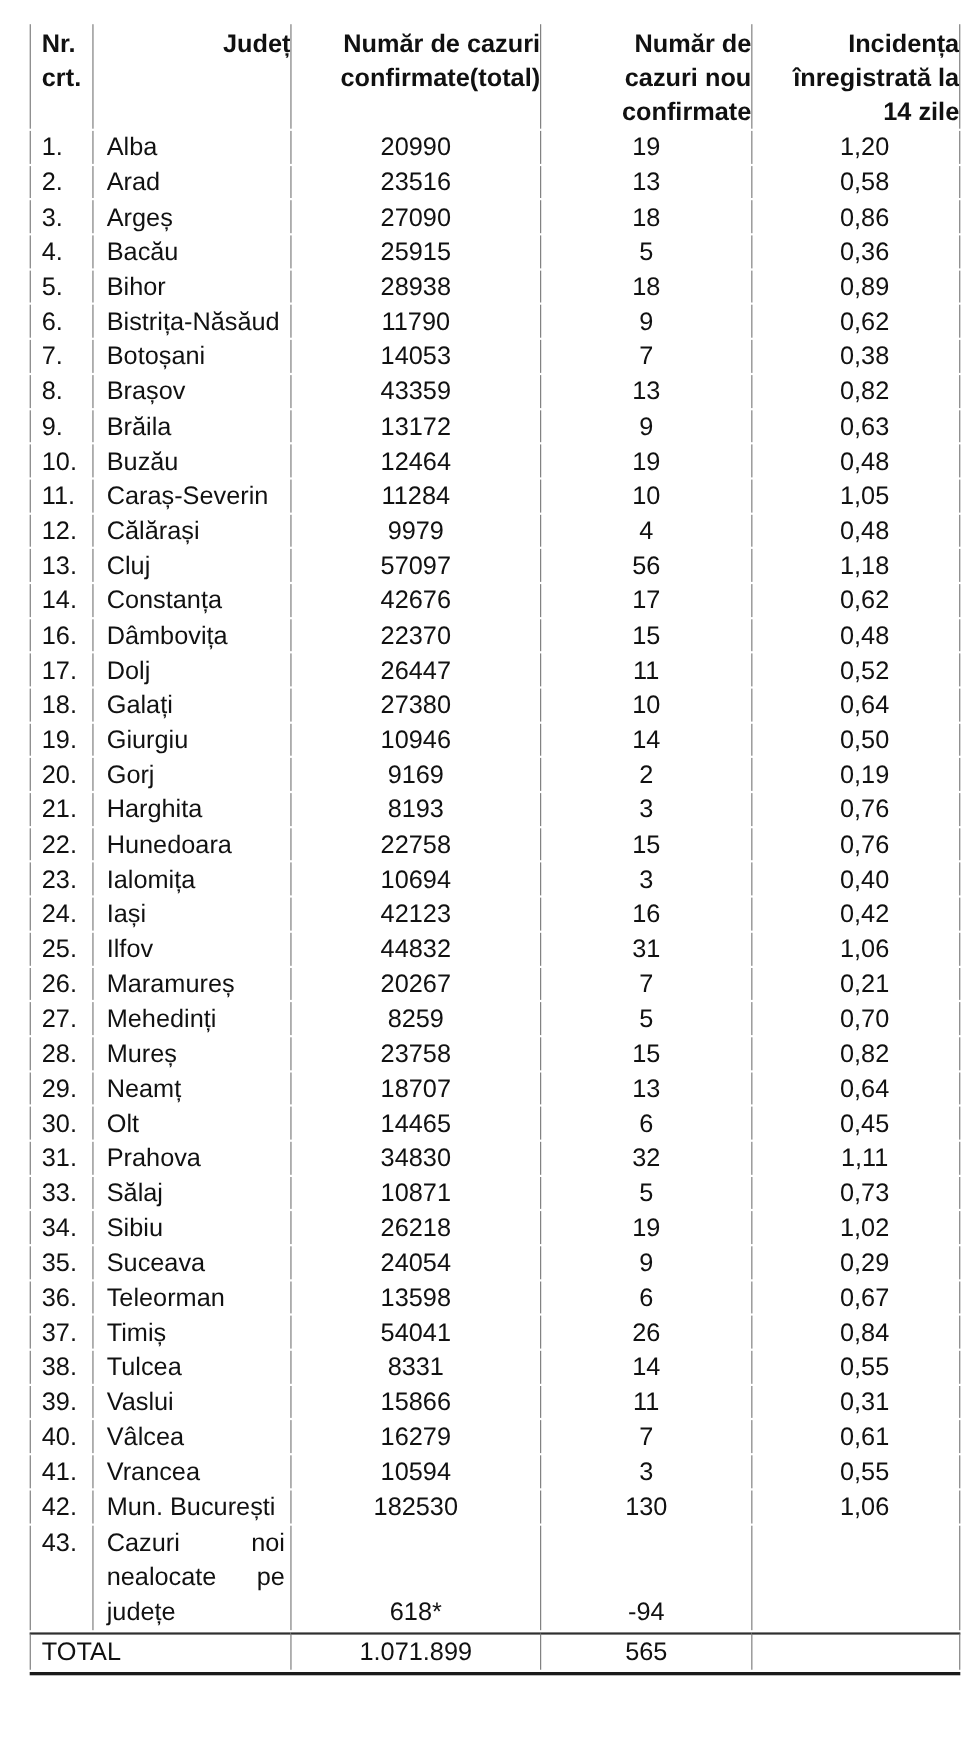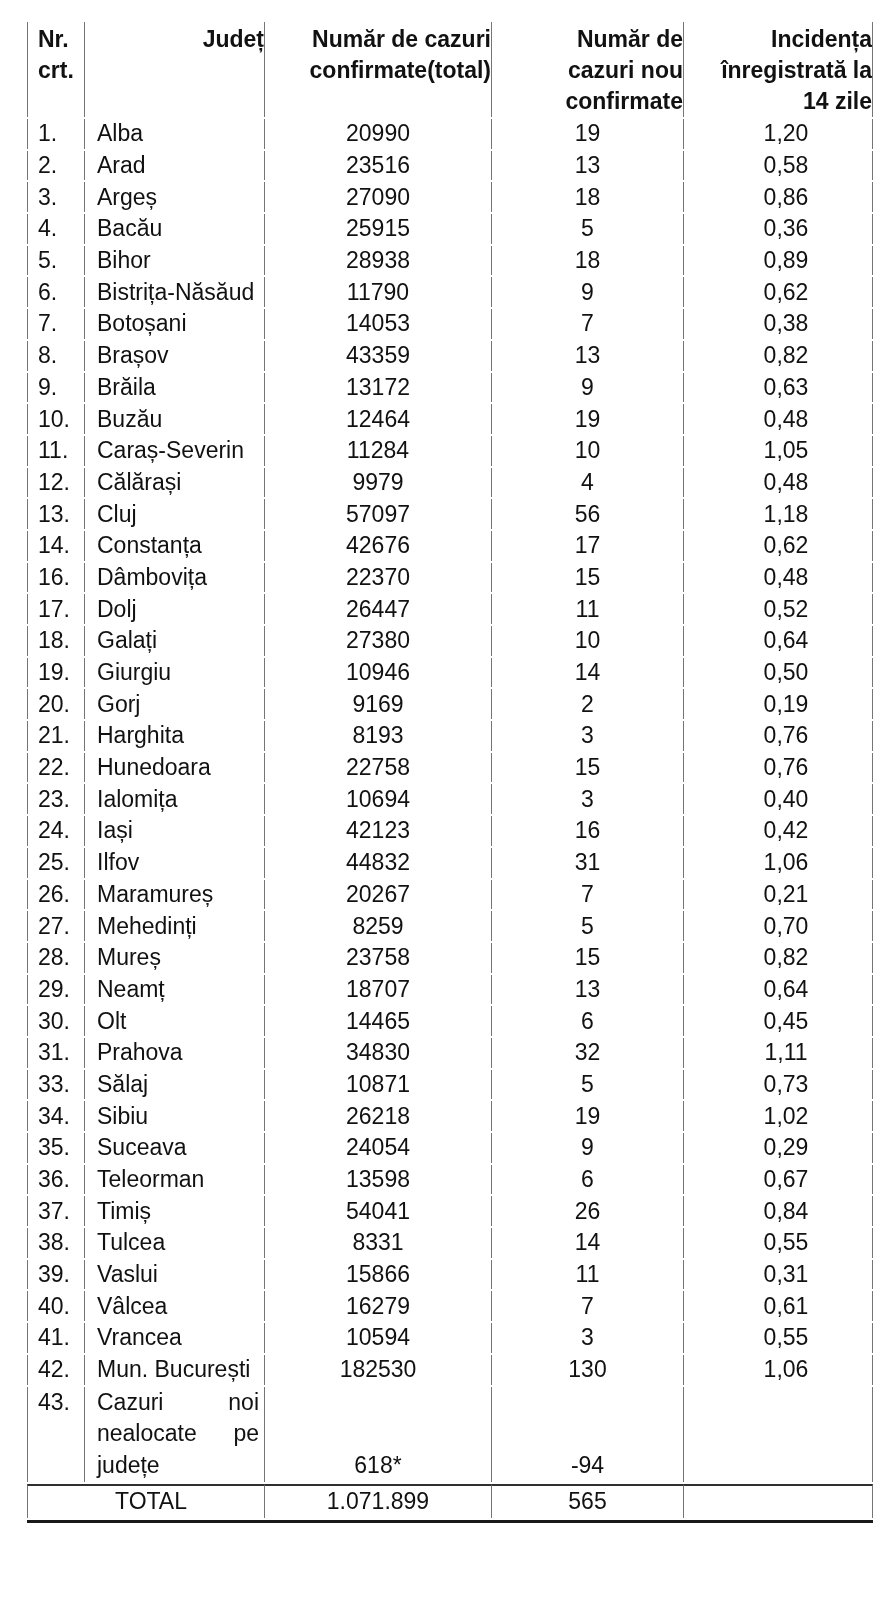--- a/index.html
+++ b/index.html
@@ -49,21 +49,21 @@
   tr.unalloc td.c1{vertical-align:top;line-height:31.7px;}
   tr.unalloc td.c2{vertical-align:top;}
   tr.unalloc td.c3,tr.unalloc td.c4{vertical-align:bottom;line-height:31.7px;text-align:center;}
   .jline{display:flex;justify-content:space-between;line-height:31.7px;}
   .jline.last{justify-content:flex-start;}
   
   tr.total-row td{
     height:32px;
     border-top:2px solid var(--sep);
   }
-  tr.total-row td.t-label{text-align:center;padding-left:10px;}
+  tr.total-row td.t-label{text-align:left;padding-left:10px;}
 </style>
 </head>
 <body>
 
 <div class="table-wrap">
   <table>
     <colgroup>
       <col class="w1">
         <col class="w2">
         <col class="w3">

